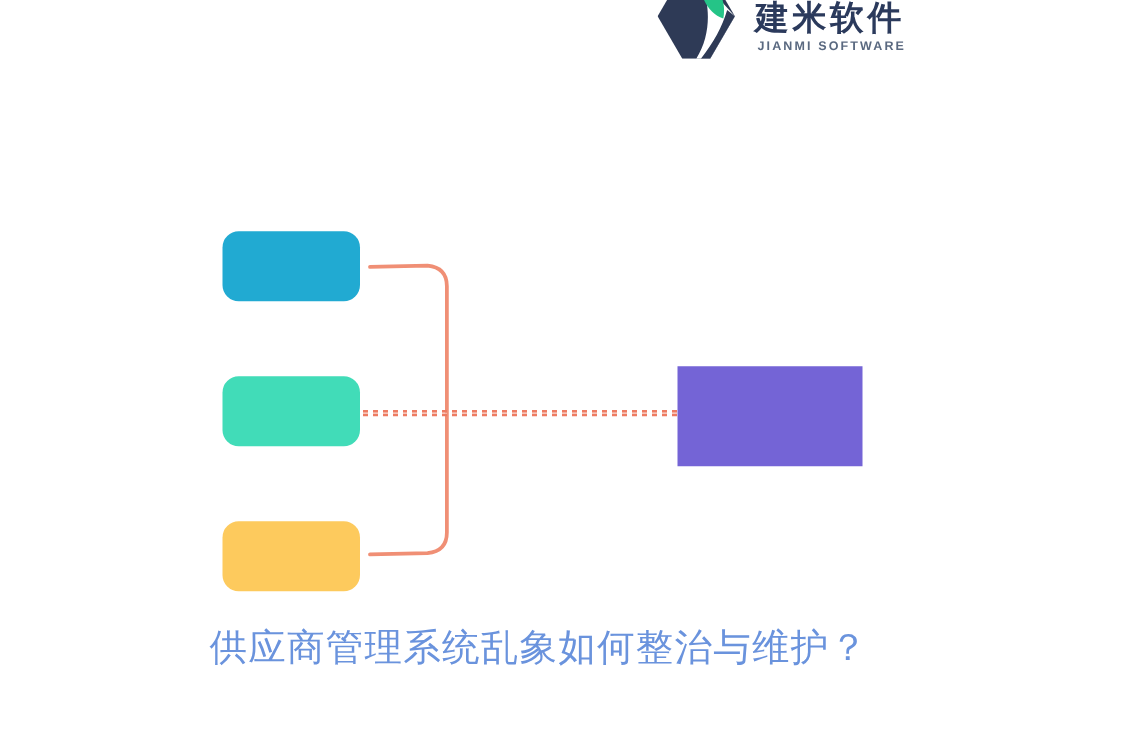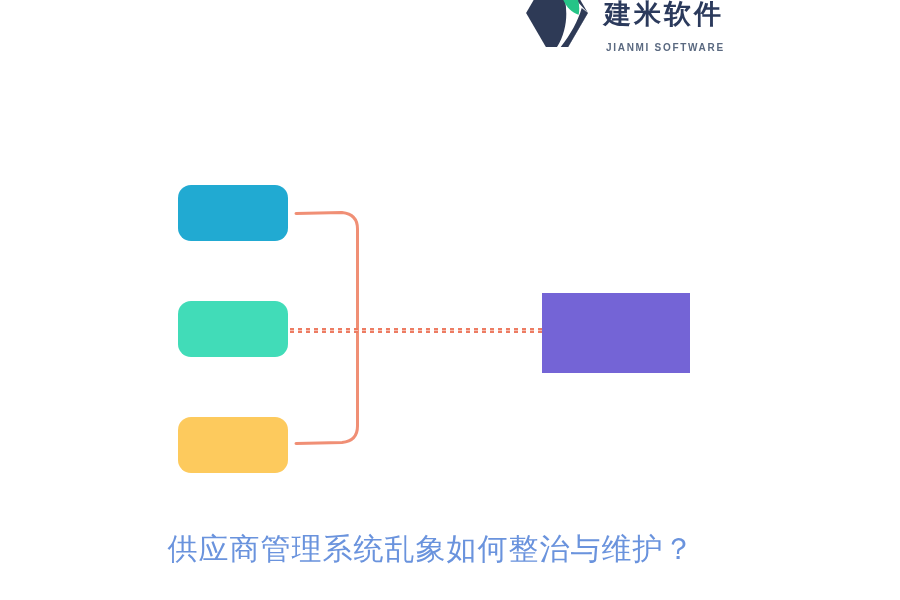--- a/index.html
+++ b/index.html
@@ -44,21 +44,20 @@
   }
   .logo-sub {
     position: absolute;
     left: 80px;
     top: 32px;
     font-size: 10px;
     font-weight: bold;
     color: #5a6980;
     letter-spacing: 1.7px;
     white-space: nowrap;
-    margin-top: 10px;
   }
 
   
   .node {
     position: absolute;
     width: 110px;
     height: 56px;
     border-radius: 13px;
   }
   .node-top    { left: 178px; top: 185px; background: #21aad2; }
@@ -91,21 +90,21 @@
       repeating-linear-gradient(90deg, #ed7c63 0 4px, rgba(0,0,0,0) 4px 8px);
     background-size: 100% 2px, 100% 1px, 100% 2px;
     background-position: 0 0, 0 2px, 0 3px;
     background-repeat: no-repeat;
   }
 
   
   .caption {
     position: absolute;
     left: 0;
-    top: 529px;
+    top: 498px;
     width: 862px;
     text-align: center;
     font-family: "Liberation Serif", "DejaVu Serif", serif;
     font-size: 30px;
     color: #6a93dd;
     letter-spacing: 1px;
     white-space: nowrap;
   }
 </style>
 </head>

